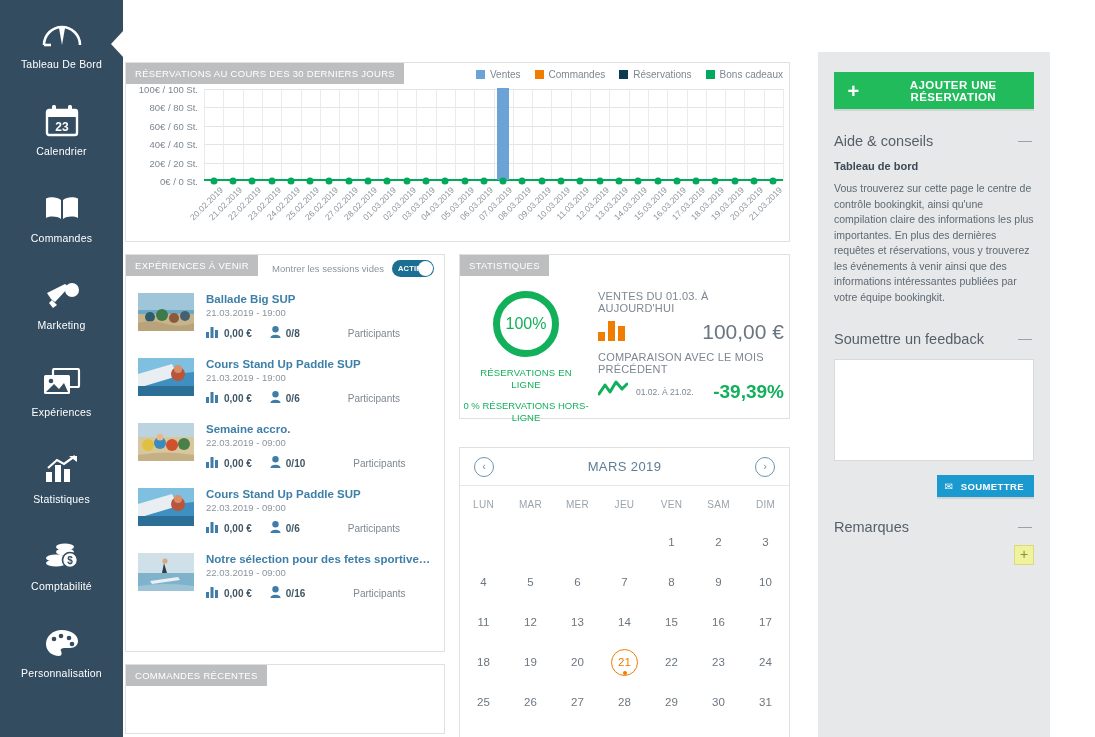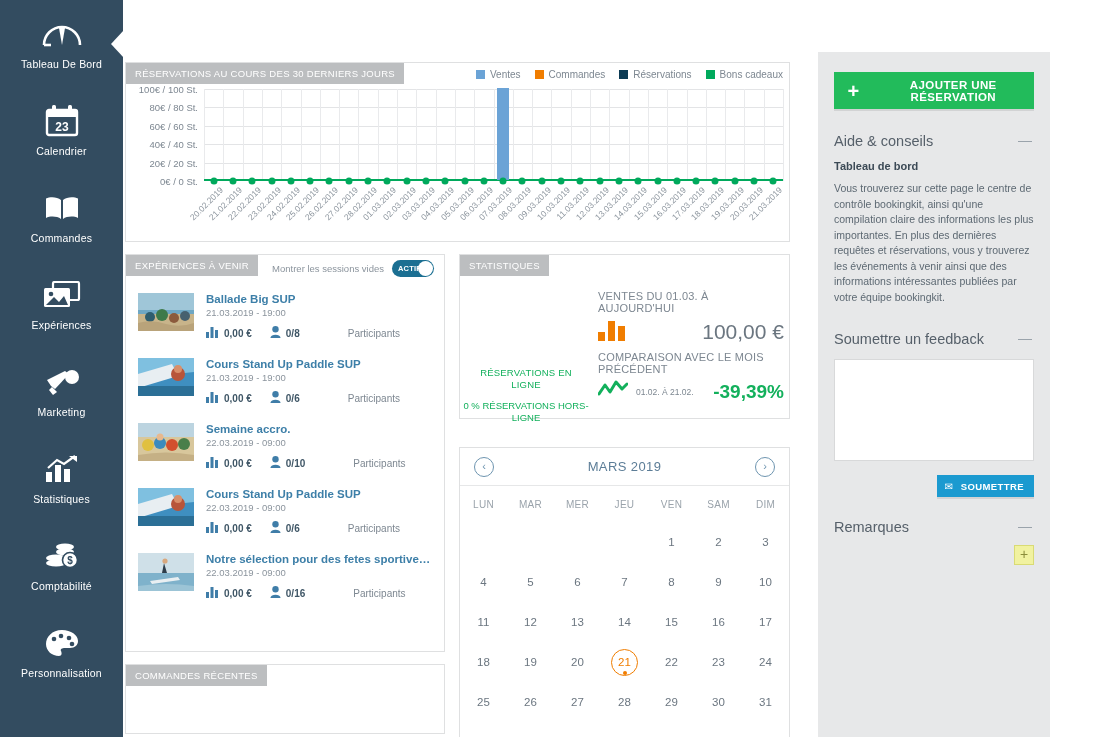--- a/index.html
+++ b/index.html
@@ -294,37 +294,37 @@
           <svg width="36" height="26" viewBox="0 0 36 26">
             <path d="M17 5 C13 1.5 6 1.5 2 3.5 L2 23 C6 21 13 21 17 24 Z" fill="#fff"></path>
             <path d="M19 5 C23 1.5 30 1.5 34 3.5 L34 23 C30 21 23 21 19 24 Z" fill="#fff"></path>
           </svg>
         </span>
         <span class="nav-label">Commandes</span>
       </div>
       <div class="nav-item">
         <span class="nav-icon">
           <svg width="38" height="28" viewBox="0 0 38 28">
+            <path d="M4 12 L22 3 L26 6 L12 21 L8 18 Z" fill="#fff"></path>
+            <circle cx="29" cy="9" r="7" fill="#fff"></circle>
+            <path d="M9 19 L14 24 L10 27 L6 22 Z" fill="#fff"></path>
+          </svg>
+        </span>
+        <span class="nav-label">Marketing</span>
+      </div>
+      <div class="nav-item">
+        <span class="nav-icon">
+          <svg width="38" height="28" viewBox="0 0 38 28">
             <rect x="10" y="1" width="26" height="18" rx="1.5" fill="none" stroke="#fff" stroke-width="2.2"></rect>
             <rect x="1" y="7" width="26" height="19" rx="1.5" fill="#fff"></rect>
             <circle cx="8" cy="13" r="2.3" fill="#334c60"></circle>
             <path d="M3 24 L11 16 L16 21 L21 15 L25 24 Z" fill="#334c60"></path>
           </svg>
         </span>
         <span class="nav-label">Expériences</span>
-      </div>
-      <div class="nav-item">
-        <span class="nav-icon">
-          <svg width="38" height="28" viewBox="0 0 38 28">
-            <path d="M4 12 L22 3 L26 6 L12 21 L8 18 Z" fill="#fff"></path>
-            <circle cx="29" cy="9" r="7" fill="#fff"></circle>
-            <path d="M9 19 L14 24 L10 27 L6 22 Z" fill="#fff"></path>
-          </svg>
-        </span>
-        <span class="nav-label">Marketing</span>
       </div>
       <div class="nav-item">
         <span class="nav-icon">
           <svg width="34" height="28" viewBox="0 0 34 28">
             <rect x="1" y="17" width="6" height="10" fill="#fff"></rect>
             <rect x="10" y="10" width="6" height="17" fill="#fff"></rect>
             <rect x="19" y="14" width="6" height="13" fill="#fff"></rect>
             <polyline points="3,13 12,5 19,9 30,1" fill="none" stroke="#fff" stroke-width="2.2"></polyline>
             <path d="M32 1 L24 1 L32 7 Z" fill="#fff"></path>
           </svg>
@@ -683,20 +683,23 @@
         </div>
     </div>
 
     <div class="card cmd-card">
       <div class="card-tag">COMMANDES RÉCENTES</div>
     </div>
 
     <div class="card stats-card">
       <div class="card-tag">STATISTIQUES</div>
 
+      <div class="donut">
+        <span class="donut-val">100%</span>
+      </div>
       <div class="donut-cap">RÉSERVATIONS EN LIGNE</div>
       <div class="donut-sub">0 % RÉSERVATIONS HORS-LIGNE</div>
 
       <div class="stat-blk" style="top:35px; width:186px;">
         <div class="stat-head">VENTES DU 01.03. À AUJOURD'HUI</div>
         <div class="stat-row">
           <span>
             <svg width="30" height="22" viewBox="0 0 30 22">
               <rect x="0" y="13" width="7" height="9" fill="#f07d00"></rect>
               <rect x="10" y="2" width="7" height="20" fill="#f07d00"></rect>

